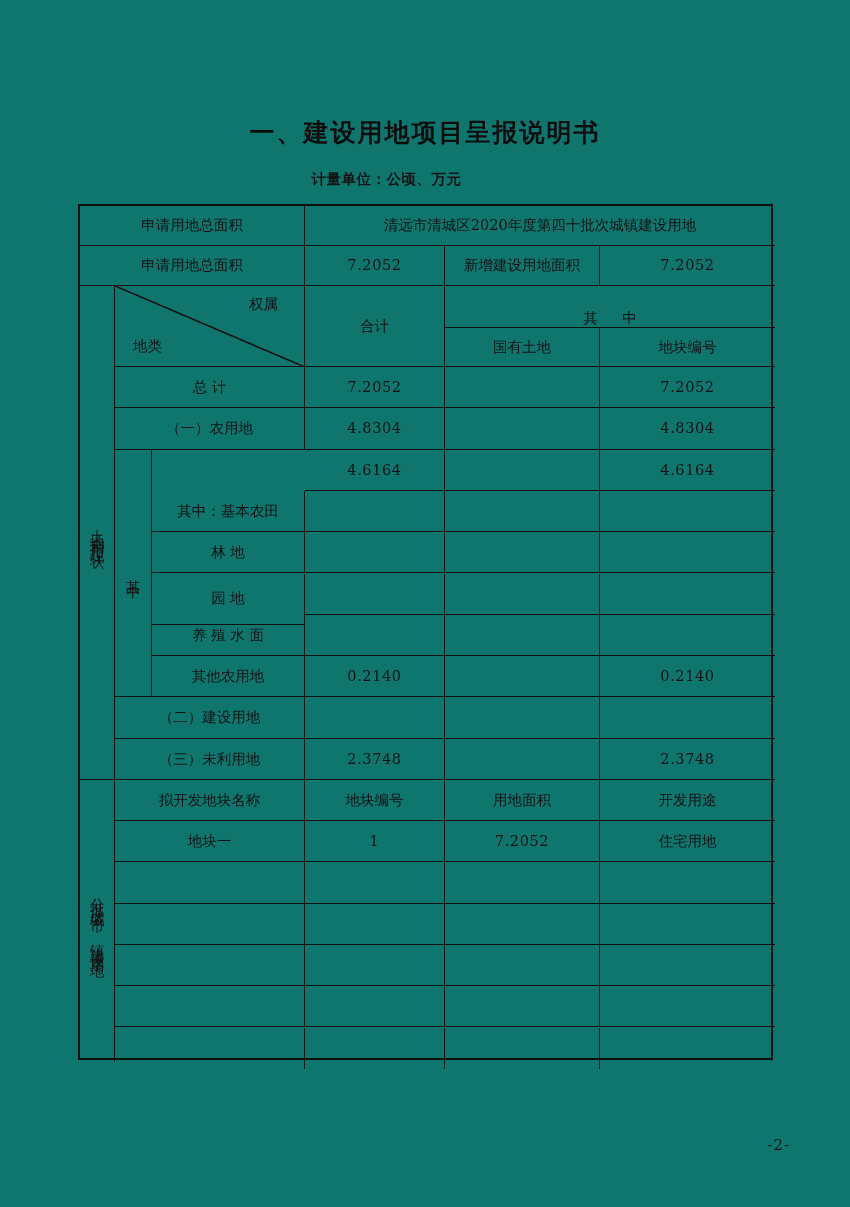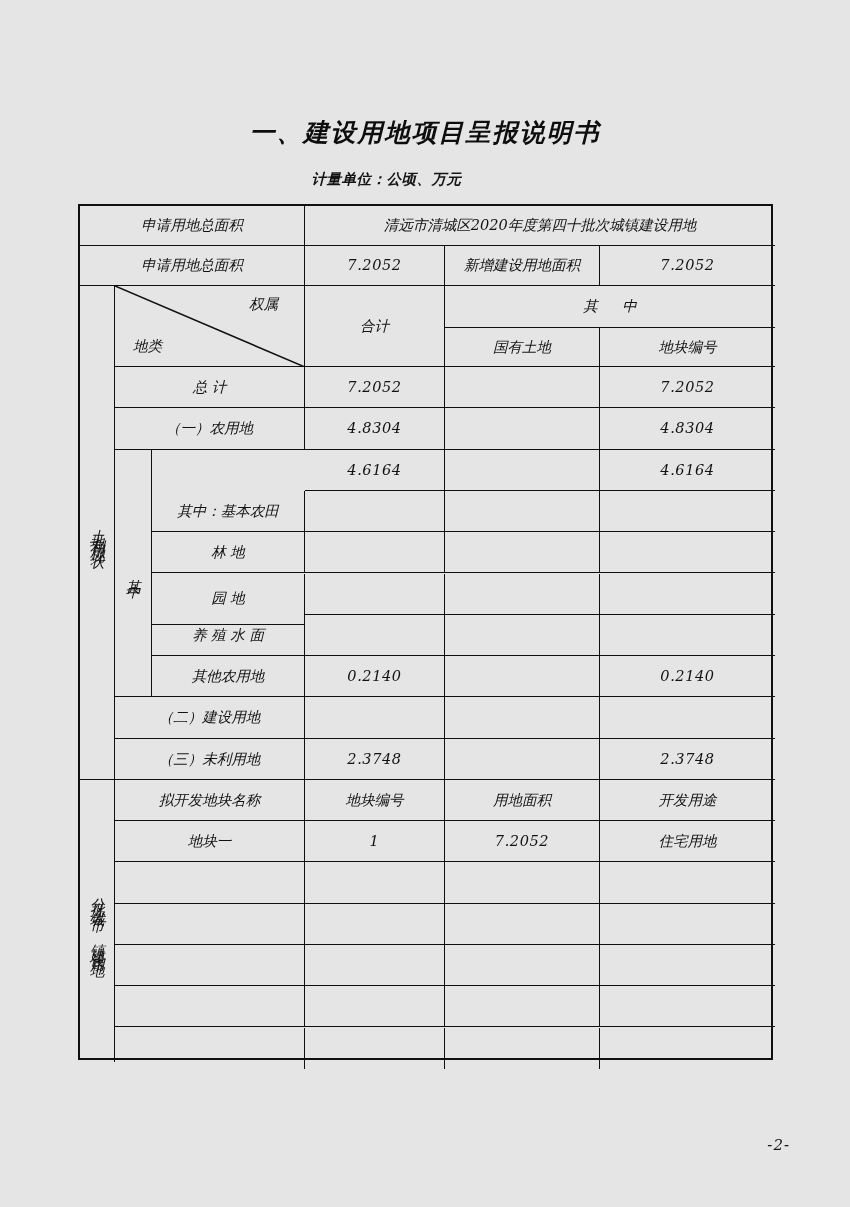--- a/index.html
+++ b/index.html
@@ -11,22 +11,21 @@
     width: 850px;
     height: 1207px;
     position: relative;
     font-family: "DejaVu Sans", "Liberation Sans", sans-serif;
     color: #111111;
     overflow: hidden;
   }
   .page {
     position: absolute;
     inset: 0;
-    background: #e5e5e5;
-    font-style: italic;
+    background: #0f766e;
   }
   
   .doc-title {
     position: absolute;
     top: 116px;
     left: 0;
     width: 850px;
     text-align: center;
     font-size: 25px;
     font-weight: bold;
@@ -138,21 +137,21 @@
       <div class="diag-cell br bb" style="left: 35px; top: 80px; width: 190px; height: 81px;">
         <svg width="190" height="81">
           <line x1="0" y1="0" x2="190" y2="81" stroke="#101010" stroke-width="1.6"></line>
         </svg>
         <div class="diag-lbl" style="right: 26px; top: 9px;">权属</div>
         <div class="diag-lbl" style="left: 18px; bottom: 10px;">地类</div>
       </div>
       <div class="cell br bb" style="left: 225px; top: 80px; width: 140px; height: 81px;">
         <span>合计</span>
       </div>
-      <div class="cell bb" style="left: 365px; top: 80px; width: 330px; height: 42px;">
+      <div class="cell bb" style="left: 365px; top: 80px; width: 330px; height: 42px; align-items: flex-end;">
         <span class="wide-sp">其  中</span>
       </div>
       <div class="cell br bb" style="left: 365px; top: 122px; width: 155px; height: 39px;">
         <span>国有土地</span>
       </div>
       <div class="cell bb" style="left: 520px; top: 122px; width: 175px; height: 39px;">
         <span>地块编号</span>
       </div>
       <div class="cell br bb" style="left: 35px; top: 161px; width: 190px; height: 41.3px;">
         <span>总  计</span>

